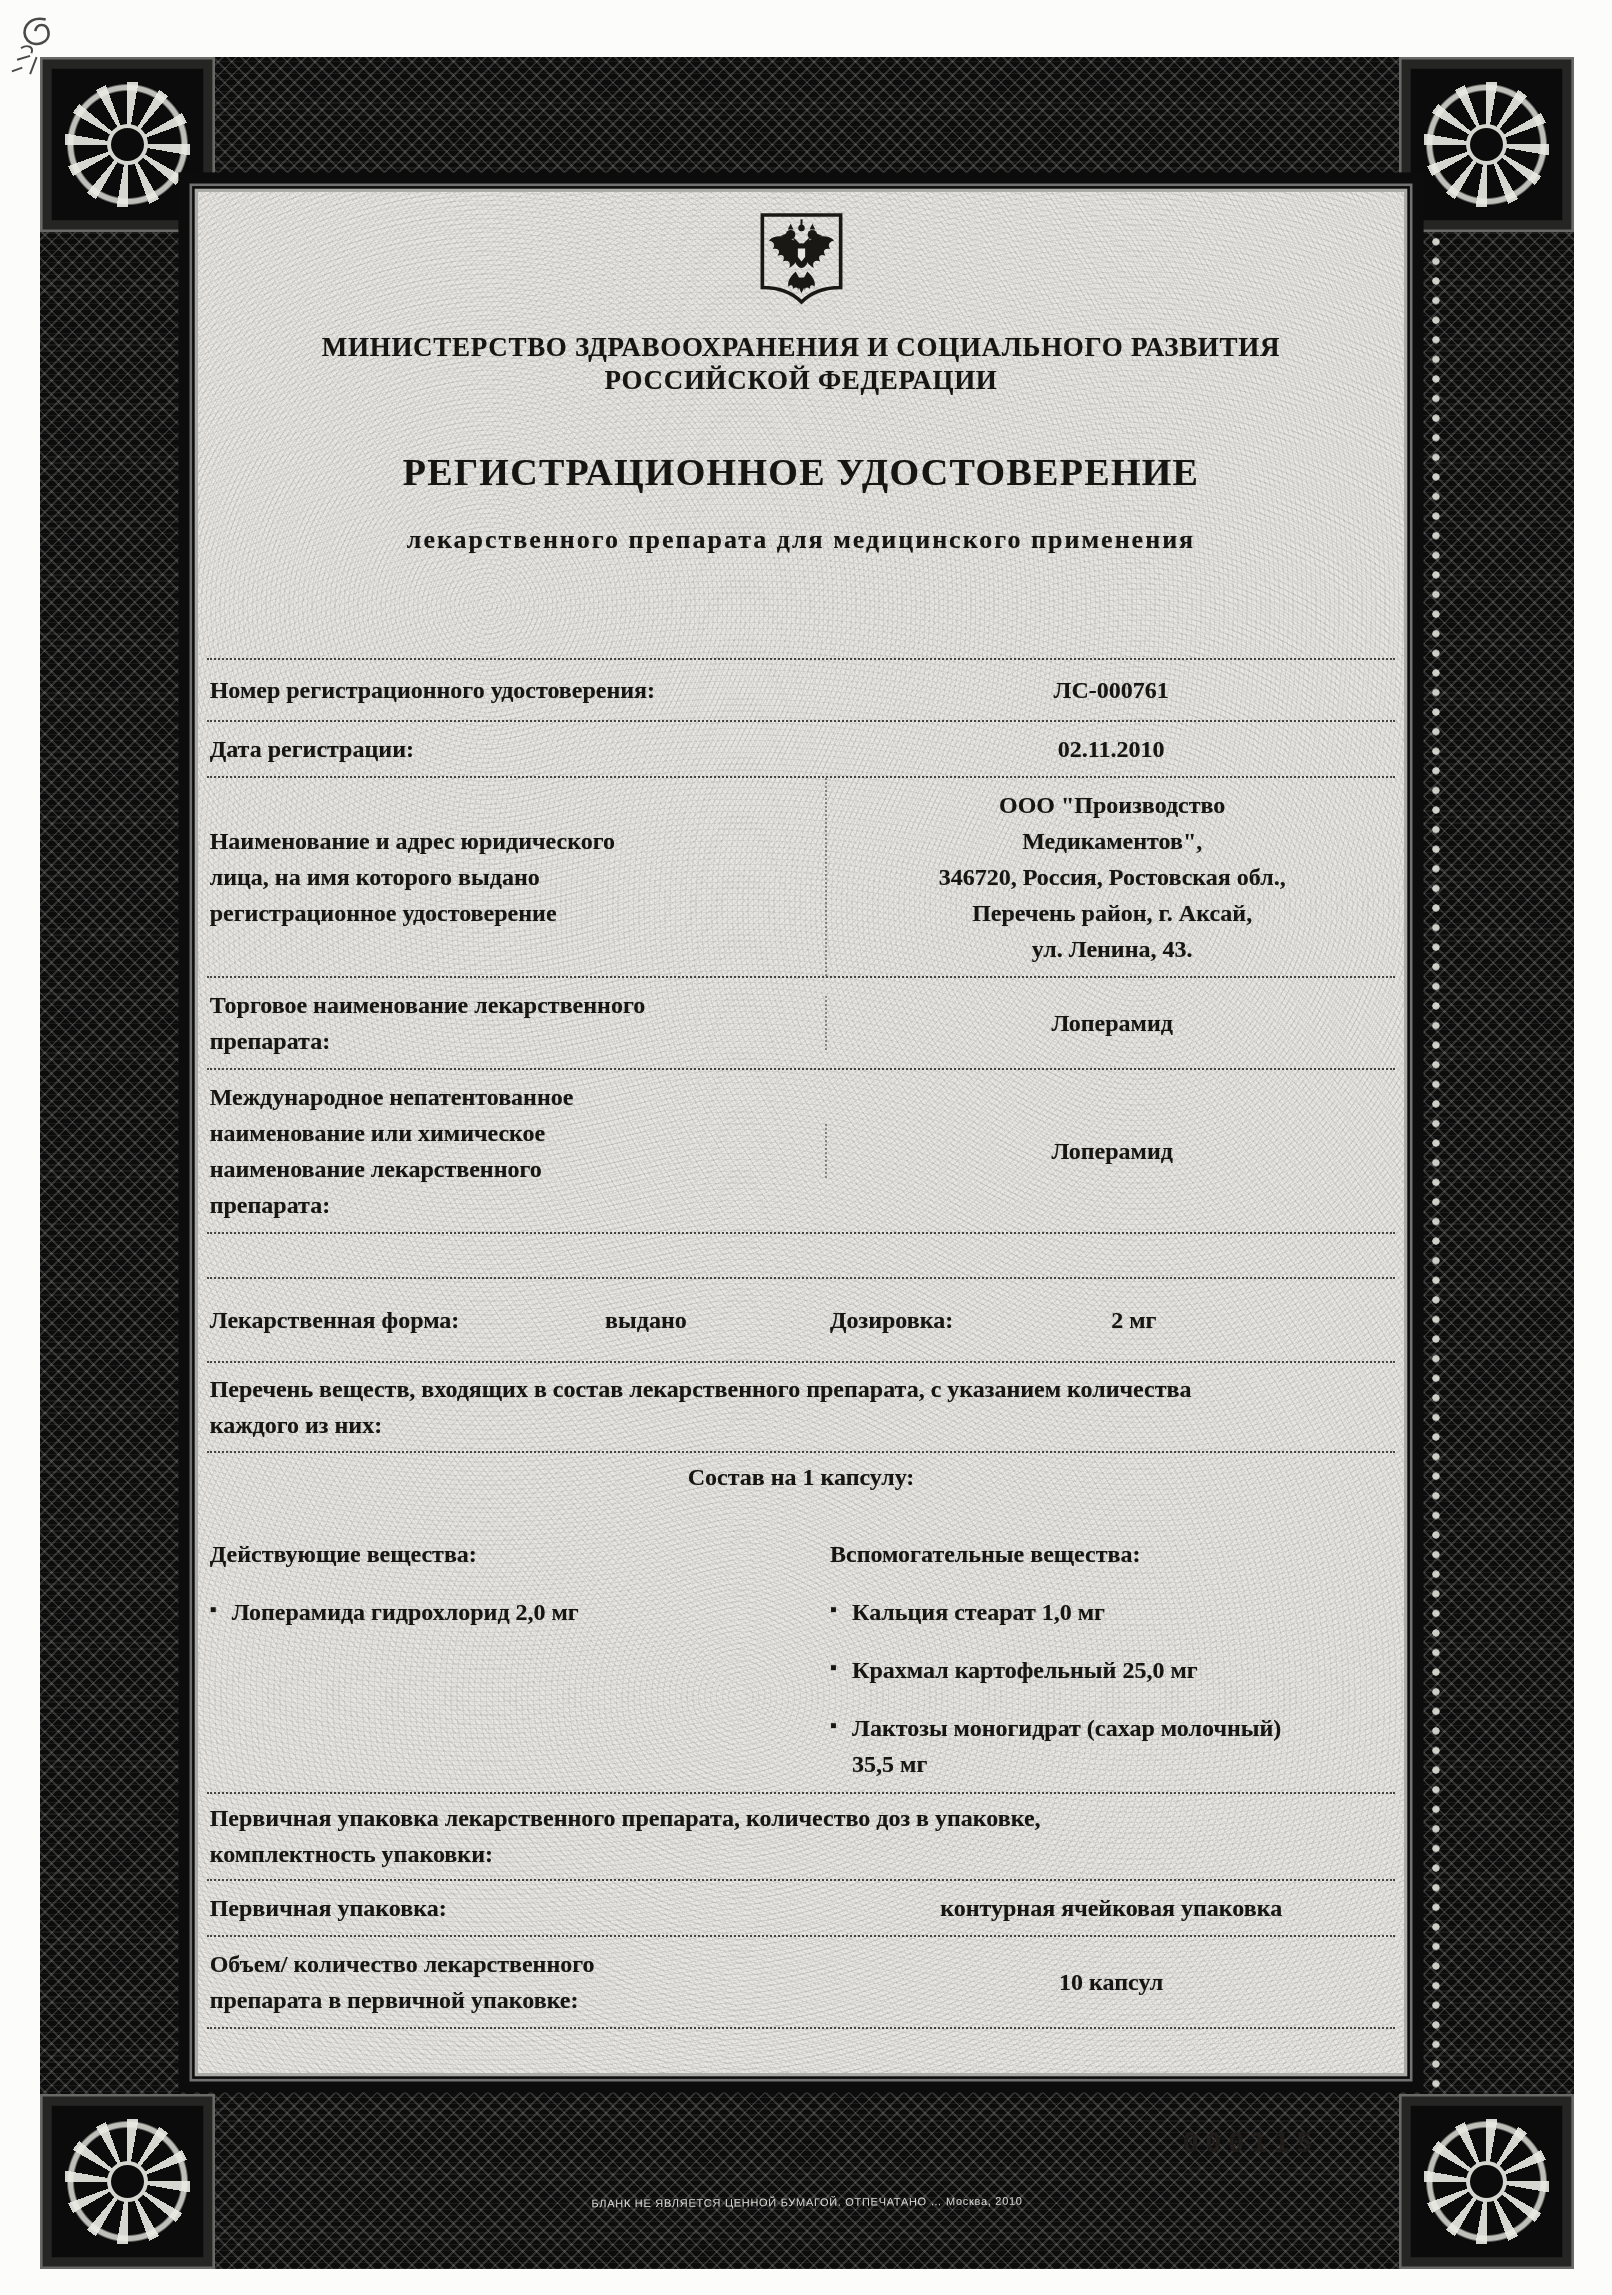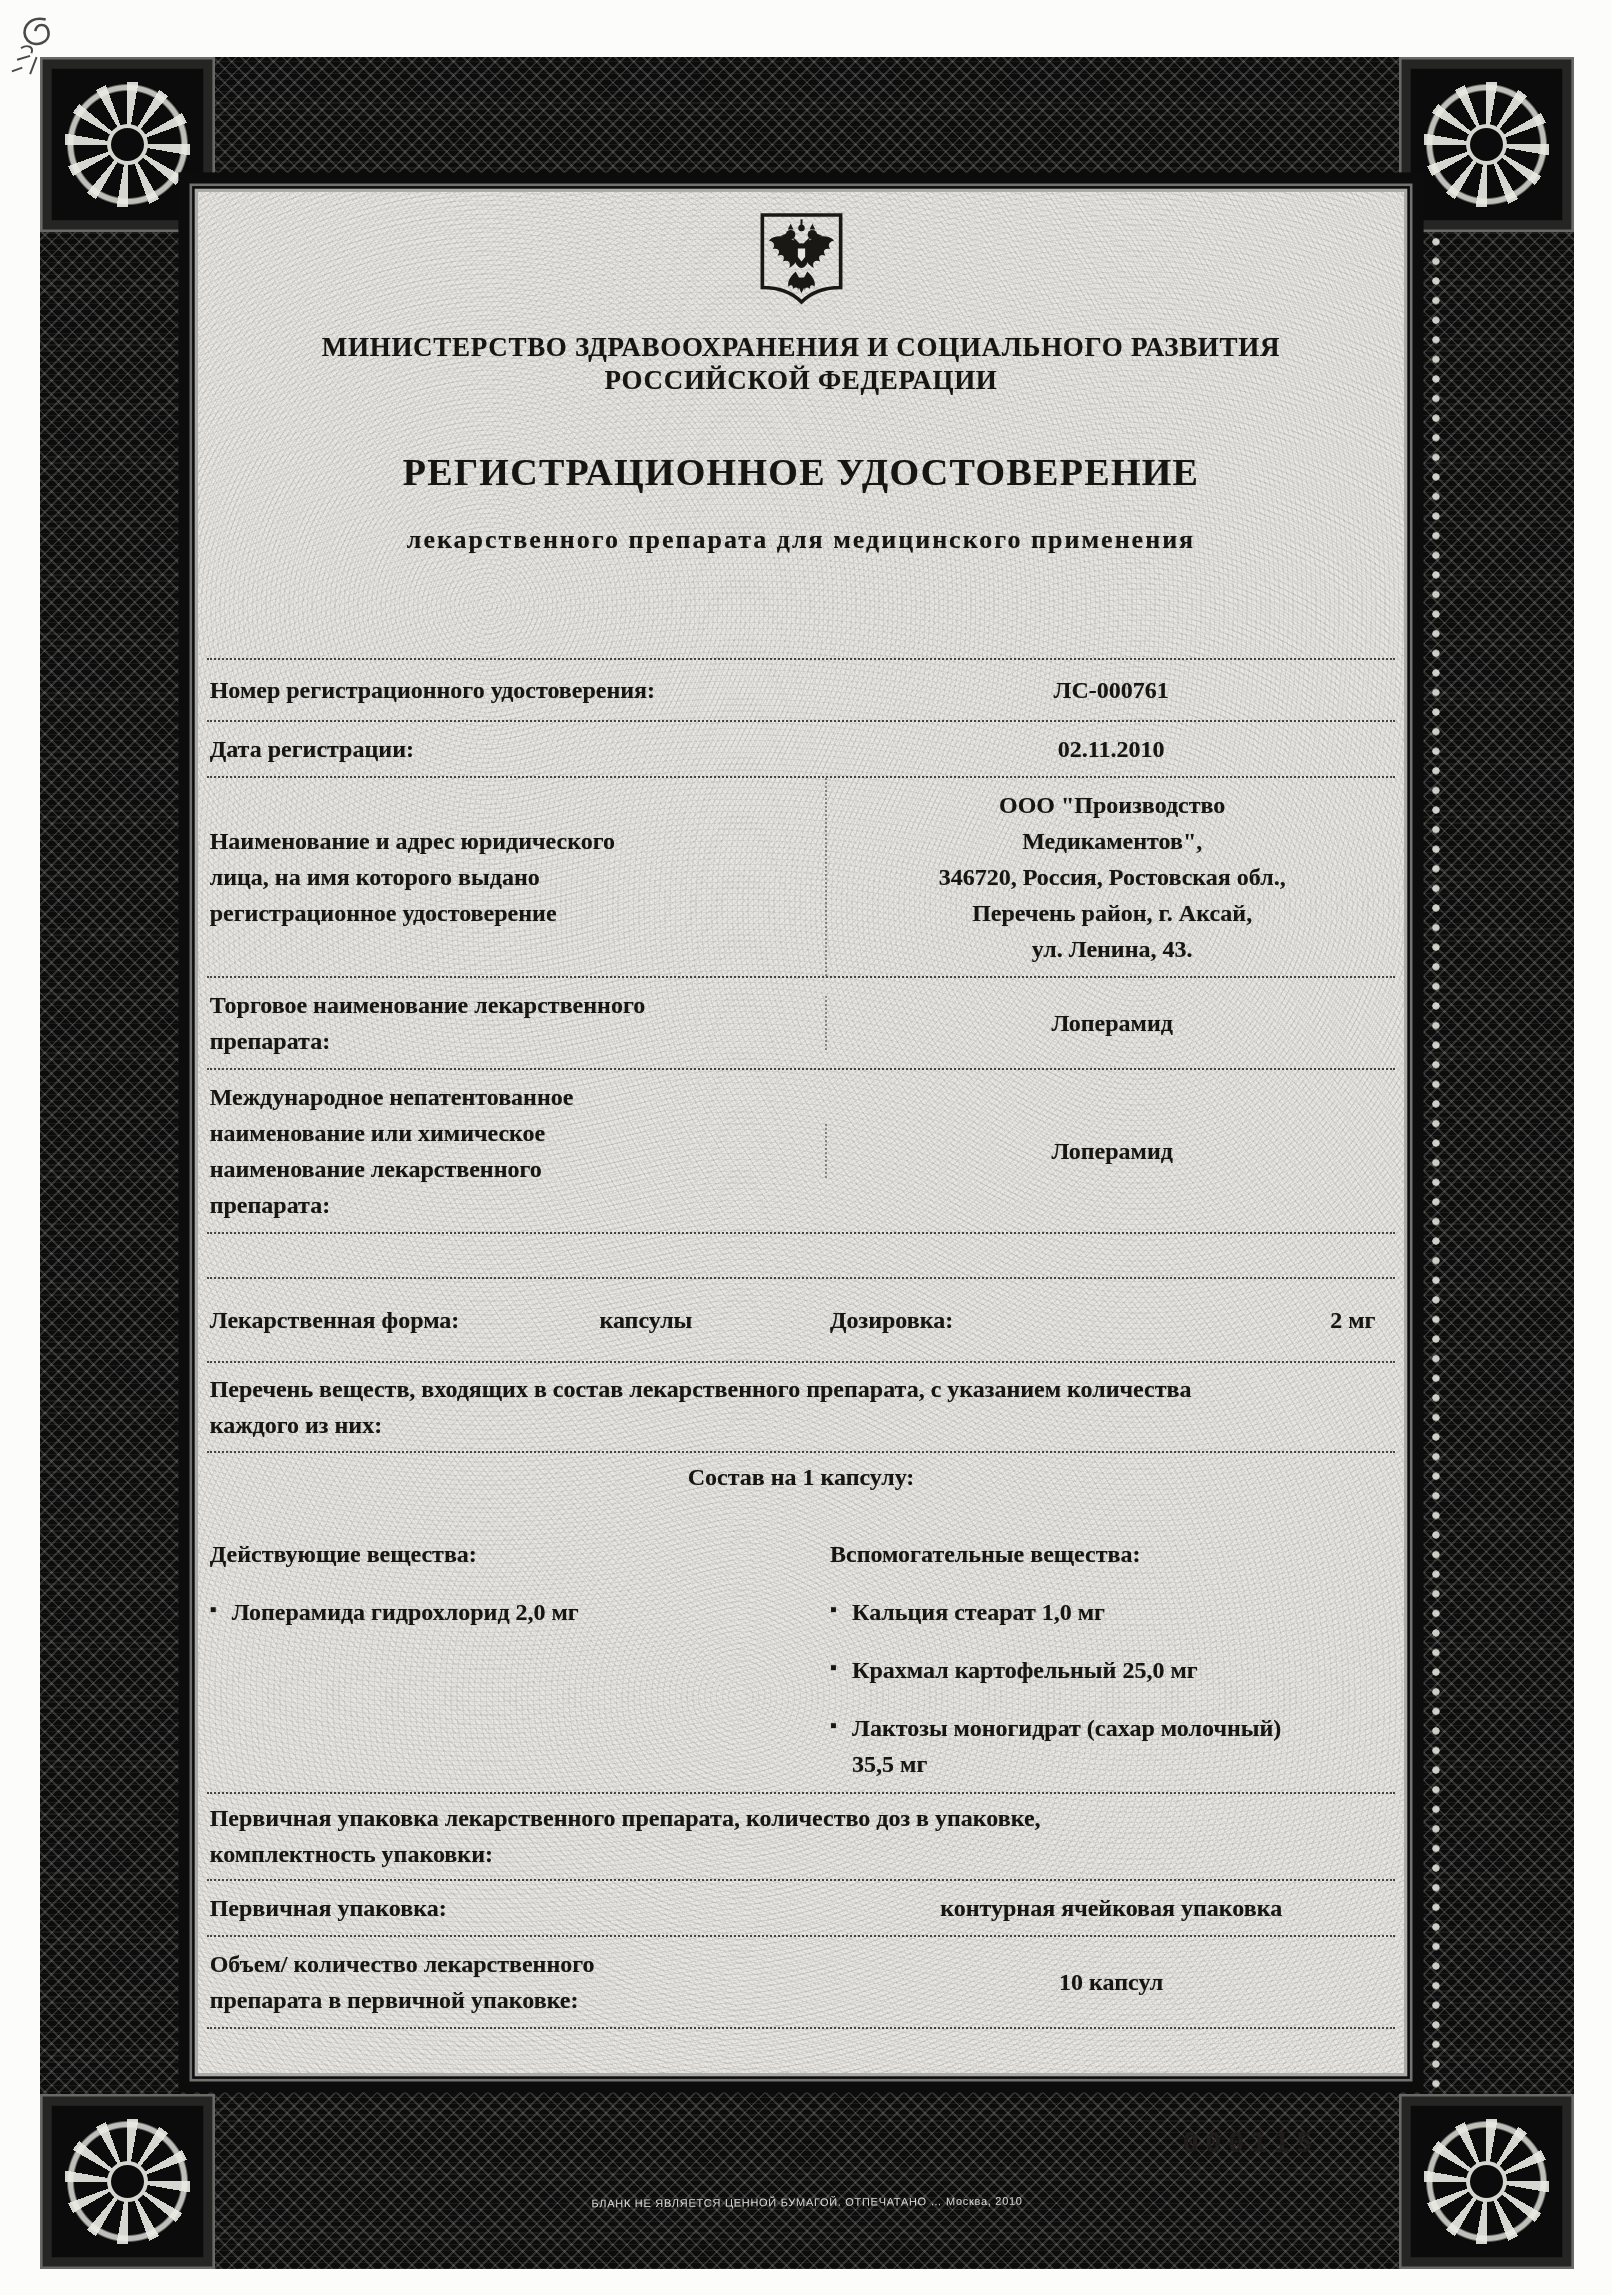--- a/index.html
+++ b/index.html
@@ -71,21 +71,21 @@
   .mw700{max-width:456px;}
   .mw680{max-width:443px;}
   .mw620{max-width:404px;}
   .row-regnum{min-height:60px}.row-regdate{min-height:50px}
   .row-holder{min-height:160px}.row-trade{min-height:77px}.row-inn{min-height:117px}
   .spacer{min-height:43px}
   .form-row{min-height:82px}
   .form-row .c1{flex:0 0 22%;box-sizing:border-box;padding:6.5px 5.2px;}
   .form-row .c2{flex:0 0 30%;text-align:center;}
   .form-row .c3{flex:0 0 24%;box-sizing:border-box;padding-left:5.2px;}
-  .form-row .c4{flex:0 0 24%;text-align:right;box-sizing:border-box;padding-right:22px;}
+  .form-row .c4{flex:0 0 24%;box-sizing:border-box;padding-right:22px;}
   .intro-row{min-height:73px;align-items:center;}
   .intro-row .intro{max-width:1017px;padding:7.8px 5.2px;}
   .percap-row{min-height:48px;padding:6.5px 5.2px;box-sizing:border-box;text-align:center;}
   .comp{display:flex;margin-top:34px;min-height:256px;align-items:flex-start;}
   .comp-col{box-sizing:border-box;padding:0 5.2px;}
   .comp-col.left{flex:0 0 52%;}
   .comp-col.right{flex:0 0 48%;}
   .comp-h{margin-bottom:19.6px;}
   .comp-item{position:relative;padding-left:22px;margin-top:22px;max-width:456px;}
   .comp-item::before{content:"▪";position:absolute;left:0;top:1.3px;font-size:19.6px;}
@@ -207,21 +207,21 @@
             </div>
             <div class="cell value vdiv">Лоперамид</div>
           </div>
           <div class="hr"></div>
 
           <div class="row spacer"></div>
           <div class="hr"></div>
 
           <div class="row form-row">
             <div class="c1">Лекарственная форма:</div>
-            <div class="c2">капсулы</div>
+            <div class="c2">выдано</div>
             <div class="c3">Дозировка:</div>
             <div class="c4">2 мг</div>
           </div>
           <div class="hr"></div>
 
           <div class="row intro-row">
             <div class="intro">Перечень веществ, входящих в состав лекарственного препарата, с указанием количества каждого из них:</div>
           </div>
           <div class="hr"></div>
 

